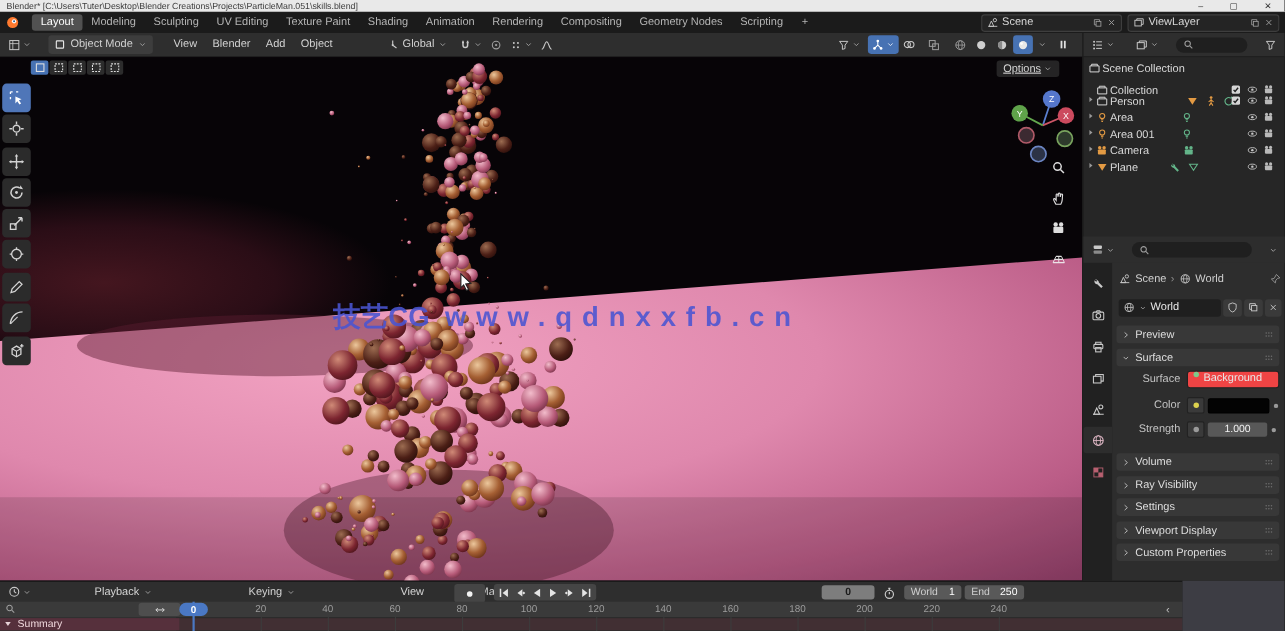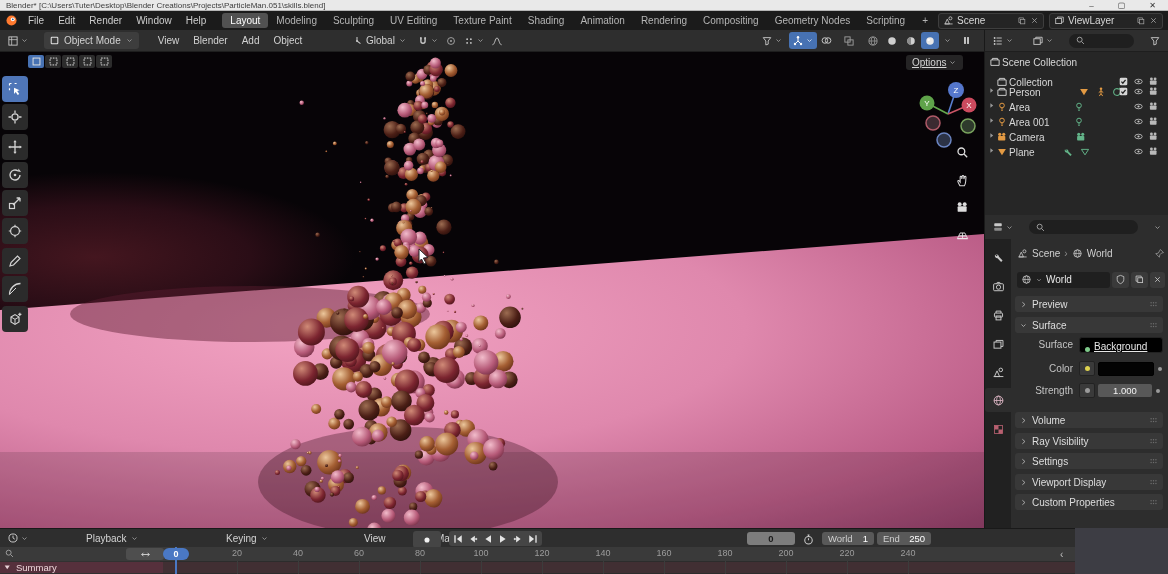--- a/index.html
+++ b/index.html
@@ -50,22 +50,22 @@
   
   #properties{left:984px;top:215px;width:184px;height:313px;background:#2d2d2d;border-left:1px solid #191919;box-sizing:border-box;}
   .tabstrip{position:absolute;left:0;top:24px;width:26px;height:289px;background:#212121;}
   .ptab{position:absolute;left:0;width:26px;height:24px;display:flex;align-items:center;justify-content:center;}
   .ptab.active{background:#2d2d2d;border-radius:3px 0 0 3px;}
   .phead{position:absolute;left:30px;width:148px;height:16px;background:#383838;border-radius:3px;
          display:flex;align-items:center;font-size:10px;color:#dedede;gap:4px;padding:0 4px;box-sizing:border-box;}
   .phead .drag{margin-left:auto;opacity:.55;}
   .prow{position:absolute;left:30px;width:148px;height:15px;display:flex;align-items:center;font-size:10px;color:#c3c3c3;}
   .plab{width:58px;text-align:right;margin-right:6px;flex:none;}
-  .valbtn{display:flex;align-items:flex-end;gap:4px;background:#000000;border:1px solid #222;border-radius:3px;
-          height:14px;padding:0 5px;color:#e6e6e6;text-decoration:underline;}
+  .valbtn{display:flex;align-items:flex-start;gap:4px;background:#ef4444;border:1px solid #222;border-radius:3px;
+          height:14px;padding:0 5px;color:#e6e6e6;}
   .dotpill{width:14px;height:13px;border-radius:2px;background:#3a3a3a;border:1px solid #222;
            display:flex;align-items:center;justify-content:center;margin-right:3px;flex:none;}
   .cdot{width:5px;height:5px;border-radius:50%;}
   .swatch{width:54px;height:12px;border-radius:2px;background:#030303;border:1px solid #000;}
   .slider{width:54px;height:13px;border-radius:2px;background:#585858;color:#f2f2f2;font-size:9.5px;
           display:flex;align-items:center;justify-content:center;}
   .animdot{width:4px;height:4px;border-radius:50%;background:#9a9a9a;margin-left:4px;}
   
   #timeline{left:0;top:528px;width:1075px;height:46px;background:#2e2e2e;border-top:1px solid #191919;box-sizing:border-box;}
   .tl-menus{position:absolute;top:0;height:18px;display:flex;align-items:center;font-size:10px;color:#d4d4d4;}
@@ -93,27 +93,20 @@
   </div>
 
   <div class="abs topbar">
     <span style="margin-right:2px;">
       <svg width="13" height="13" viewBox="0 0 16 16">
           <circle cx="8" cy="8" r="6.2" fill="#ff7a2f"></circle>
           <circle cx="9.6" cy="6.6" r="2.4" fill="#fff"></circle>
           <circle cx="9.6" cy="6.6" r="1.1" fill="#285a8f"></circle>
         </svg>
     </span>
-    <span id="tb-menus" class="row">
-        <span class="tbm">File</span>
-        <span class="tbm">Edit</span>
-        <span class="tbm">Render</span>
-        <span class="tbm">Window</span>
-        <span class="tbm">Help</span>
-      </span>
     <span id="tb-ws" class="row" style="margin-left:8px;">
         <span class="ws active">Layout</span>
         <span class="ws">Modeling</span>
         <span class="ws">Sculpting</span>
         <span class="ws">UV Editing</span>
         <span class="ws">Texture Paint</span>
         <span class="ws">Shading</span>
         <span class="ws">Animation</span>
         <span class="ws">Rendering</span>
         <span class="ws">Compositing</span>
@@ -788,20 +781,23 @@
         <circle cx="357.2" cy="415.6" r="1.5" fill="url(#p0)"></circle>
         <circle cx="332.0" cy="442.6" r="2.1" fill="url(#p3)"></circle>
         <circle cx="309.8" cy="400.7" r="1.7" fill="url(#p0)"></circle>
         <circle cx="321.2" cy="429.2" r="1.6" fill="url(#p0)"></circle>
         <circle cx="307.7" cy="400.8" r="1.0" fill="url(#p0)"></circle>
         <circle cx="277.4" cy="420.5" r="2.5" fill="url(#p1)"></circle>
         <circle cx="326.5" cy="413.4" r="1.5" fill="url(#p3)"></circle>
         <circle cx="338.6" cy="434.8" r="1.0" fill="url(#p1)"></circle>
         <circle cx="340.1" cy="403.5" r="1.8" fill="url(#p2)"></circle>
       </svg>
+    <div class="watermark">
+      <span>技艺CG</span><span class="wurl">www.qdnxxfb.cn</span>
+    </div>
     <div id="vp-toolbar">
         <div class="tool-btn active" style="top: 24px;">
           <svg width="16" height="16" viewBox="0 0 16 16">
             <path d="M2.5 2.5h3.4M7.6 2.5H11M2.5 2.5v3M2.5 7.2v3" stroke="#ffffff" stroke-width="1.2" stroke-dasharray="2 1.4" fill="none"></path>
             <path d="M7 6.8l5.6 2.4-2.4.9 2 3-1.5 1-2-3-1.7 1.9z" fill="#ffffff"></path>
           </svg>
         </div>
         <div class="tool-btn" style="top: 52px;">
           <svg width="16" height="16" viewBox="0 0 16 16">
             <circle cx="8" cy="8" r="3.1" fill="none" stroke="#d2d2d2" stroke-width="1.3"></circle>

